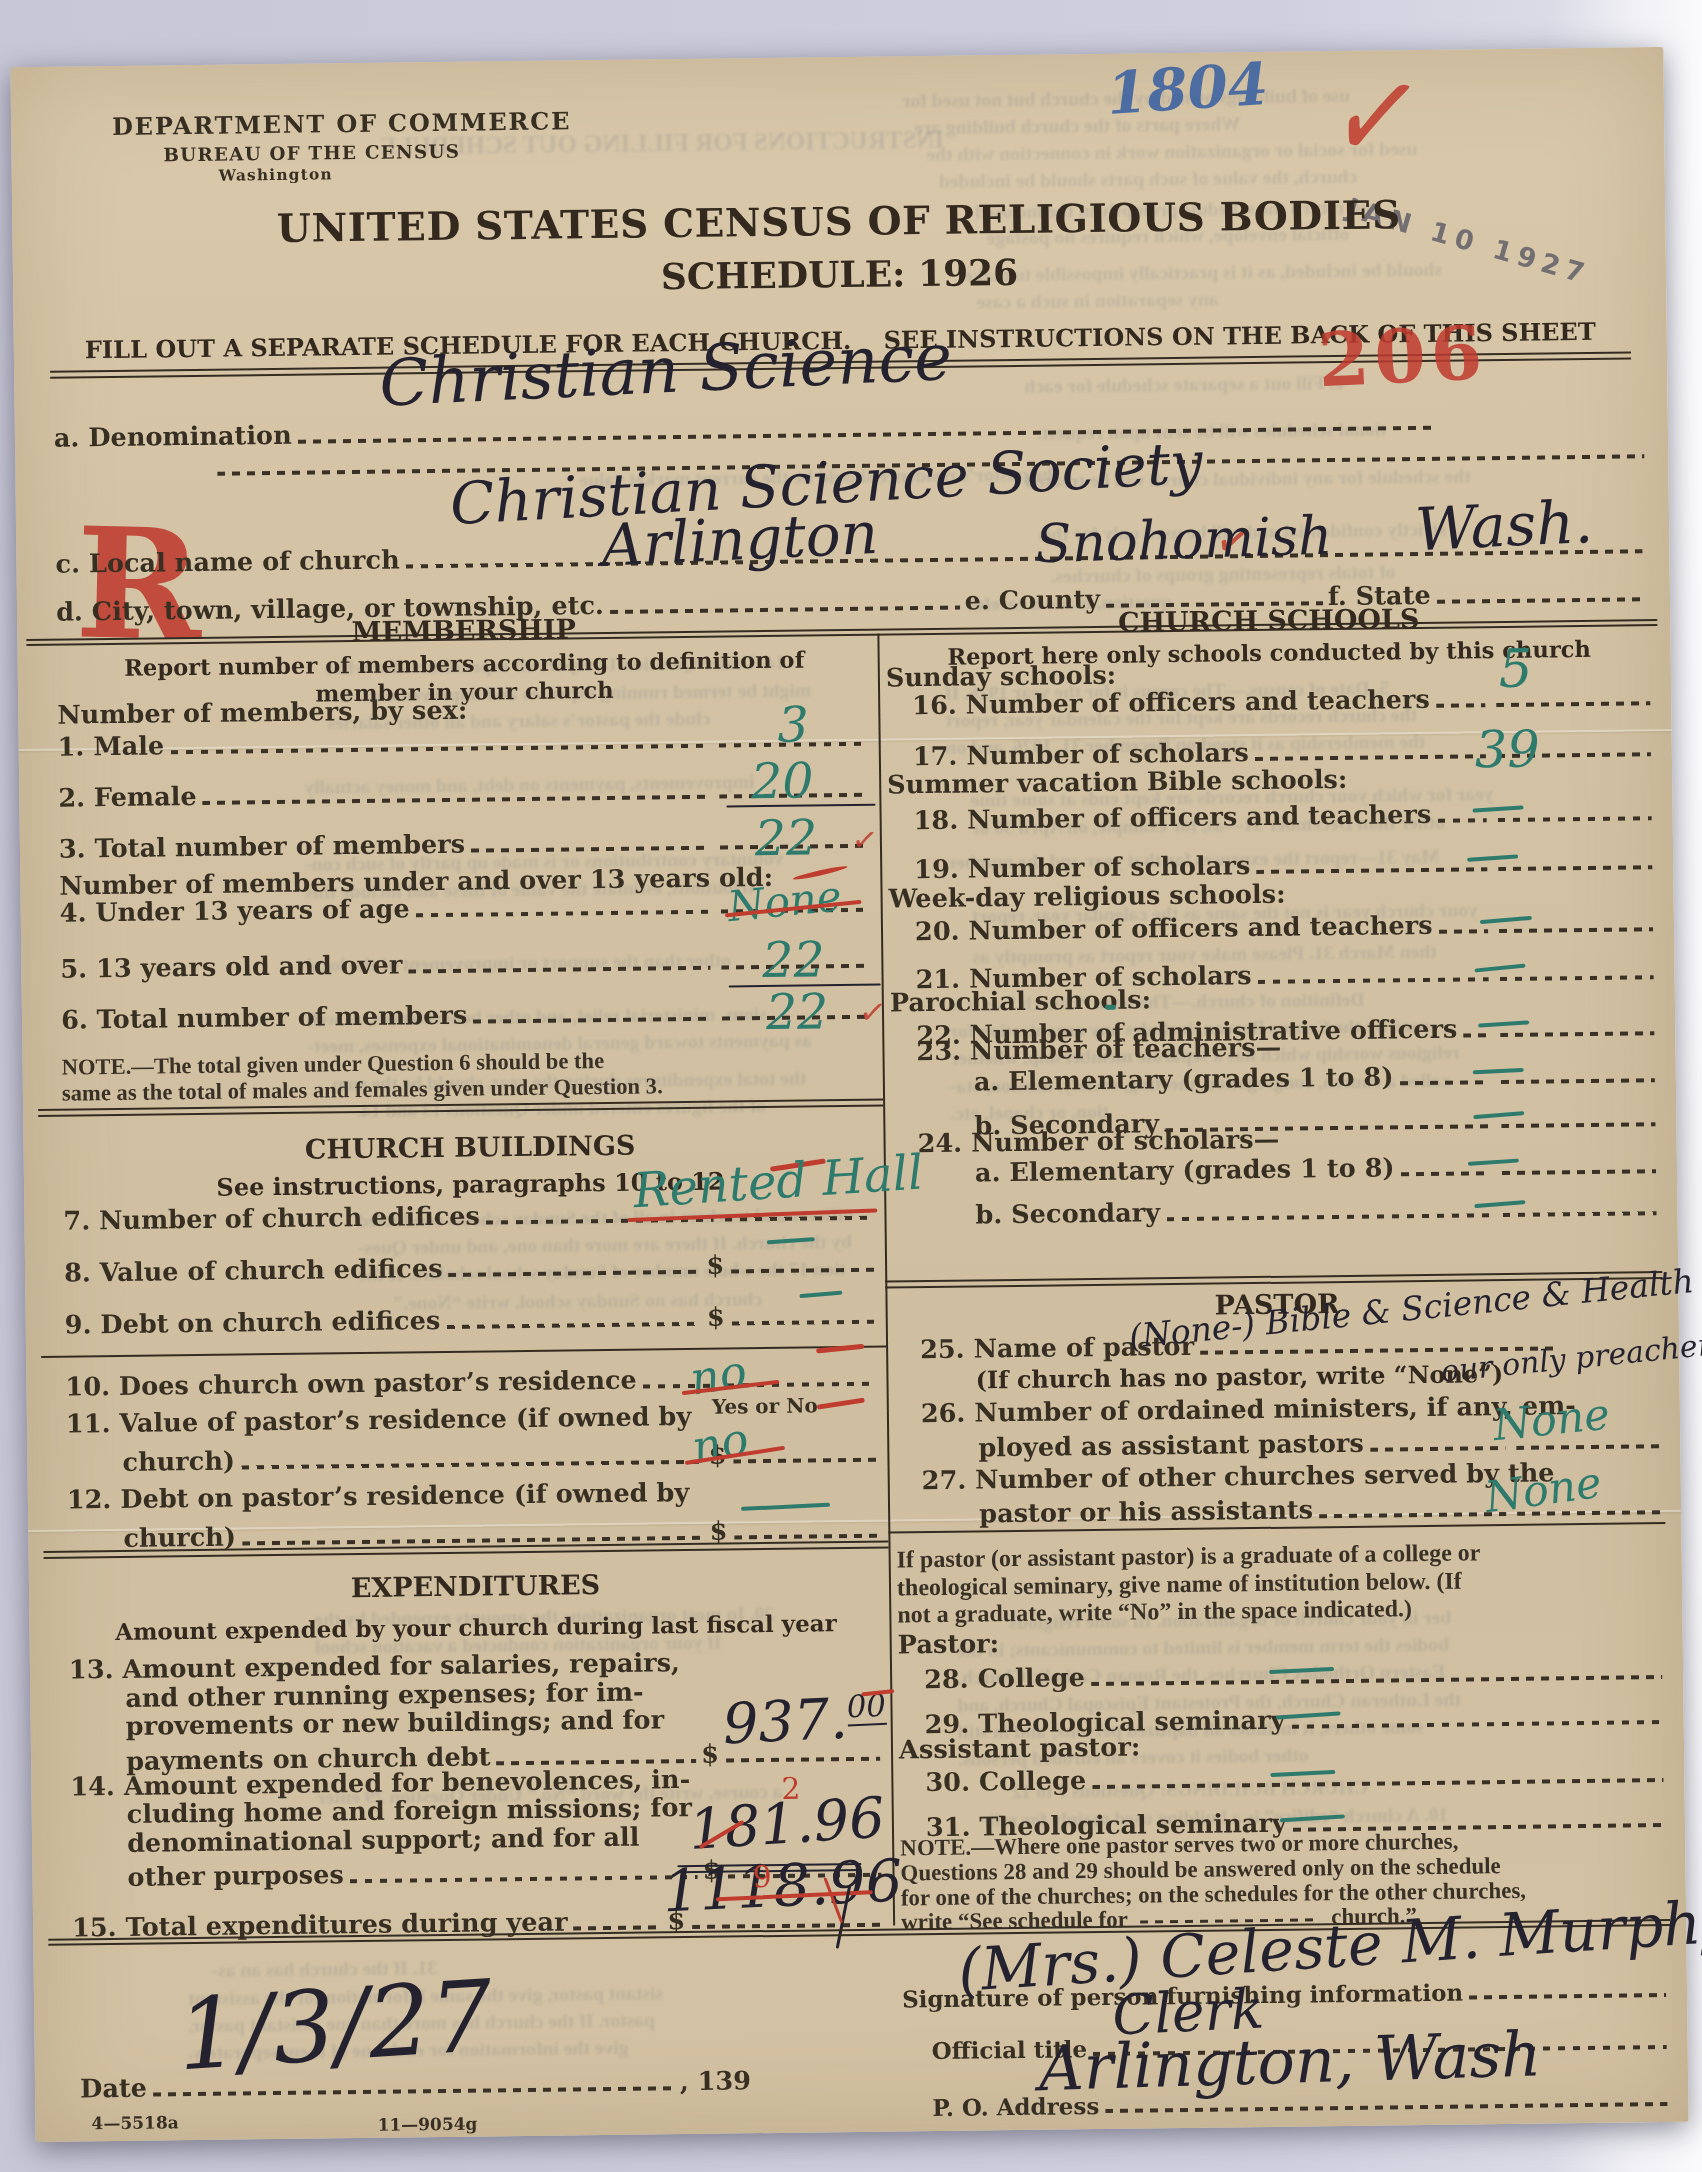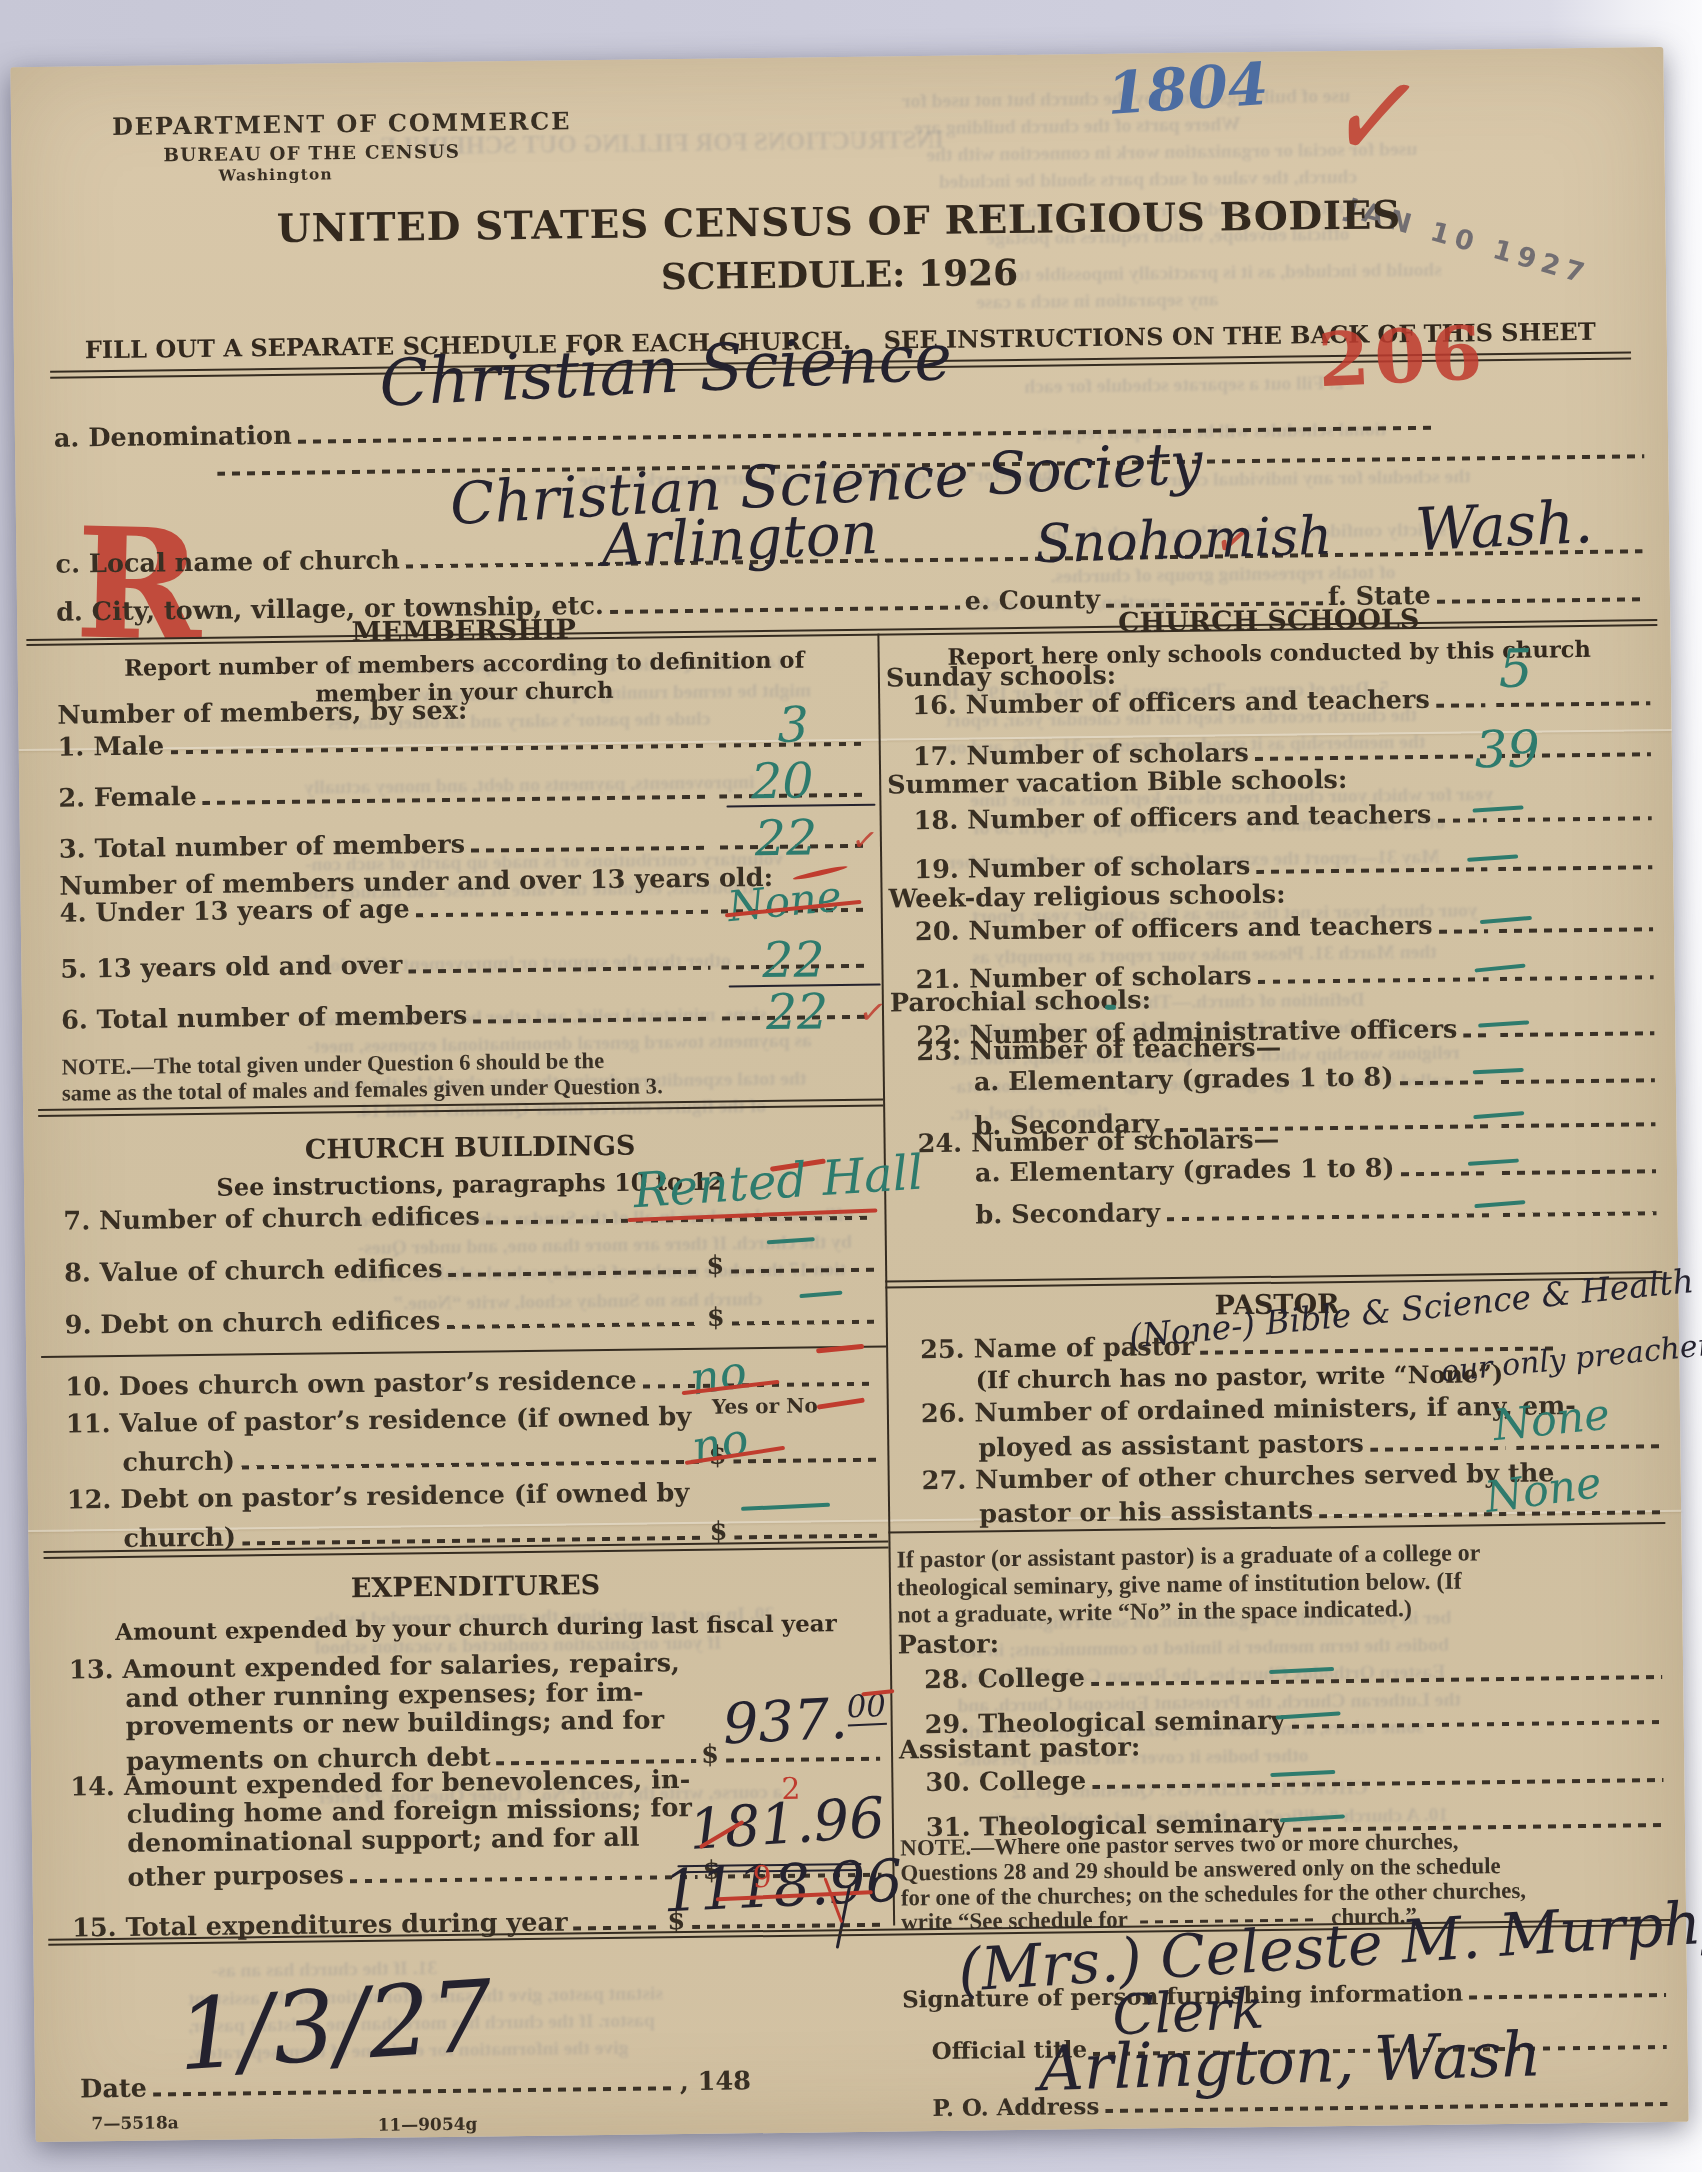--- a/index.html
+++ b/index.html
@@ -508,20 +508,20 @@
 
   <div class="row" style="left:897px;top:2031px;width:740px;height:33px">
     <span class="lbl" style="font-size:23px">P. O. Address</span>
     <i class="ldr"></i>
   </div>
   <div class="hw ink" style="left:1004px;top:1979px;font-size:62px;transform:rotate(-1deg)">Arlington, Wash</div>
 
   <div class="row" style="left:45px;top:2003px;width:671px;height:33px">
     <span class="lbl">Date</span>
     <i class="ldr"></i>
-    <span class="lbl">, 148</span>
+    <span class="lbl">, 139</span>
   </div>
   <div class="hw ink" style="left:143px;top:1913px;font-size:98px;transform:rotate(-3deg)">1/3/27</div>
 
-  <div class="plain" style="left:56px;top:2049px;font-size:17px">7—5518a</div>
+  <div class="plain" style="left:56px;top:2049px;font-size:17px">4—5518a</div>
   <div class="plain" style="left:342px;top:2054px;font-size:17px">11—9054g</div>
 </div>
 
 
 </body></html>

